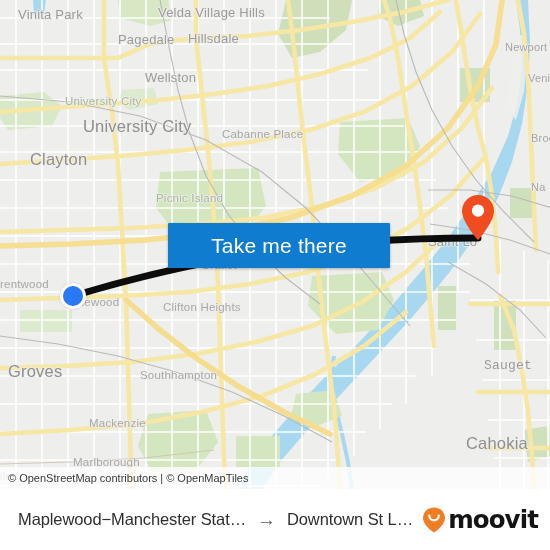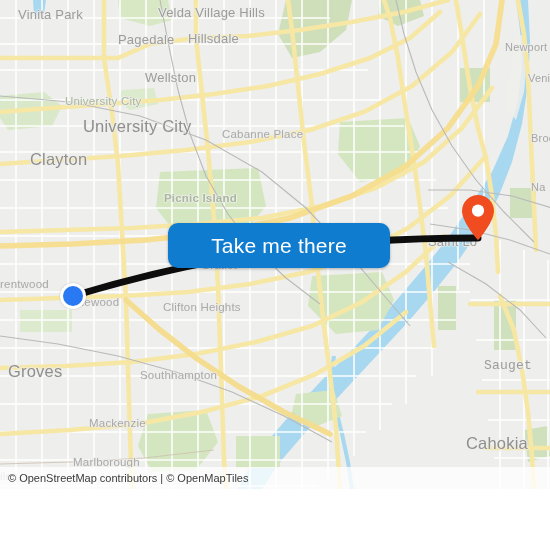--- a/index.html
+++ b/index.html
@@ -80,21 +80,21 @@
   }
 
   
   #takeMeThere {
     position: absolute;
     left: 168px;
     top: 223px;
     width: 222px;
     height: 45px;
     border: 0;
-    border-radius: 10px;
+    border-radius: 1px;
     background: #0F7CD0;
     color: #ffffff;
     font-family: "Liberation Sans", sans-serif;
     font-size: 21px;
     letter-spacing: 0.2px;
     cursor: pointer;
     box-shadow: 0 1px 3px rgba(0,0,0,.28);
     display: flex;
     align-items: center;
     justify-content: center;
@@ -274,21 +274,21 @@
         <div class="mlabel city-md" style="left: 188px; top: 31px;">Hillsdale</div>
         <div class="mlabel city-sm" style="left: 505px; top: 41px;">Newport</div>
         <div class="mlabel city-md" style="left: 145px; top: 70px;">Wellston</div>
         <div class="mlabel city-sm" style="left: 528px; top: 72px;">Veni</div>
         <div class="mlabel park" style="left: 65px; top: 95px;">University City</div>
         <div class="mlabel city-lg" style="left: 83px; top: 117px;">University City</div>
         <div class="mlabel hood" style="left: 222px; top: 128px;">Cabanne Place</div>
         <div class="mlabel city-sm" style="left: 531px; top: 132px;">Broo</div>
         <div class="mlabel city-lg" style="left: 30px; top: 150px;">Clayton</div>
         <div class="mlabel city-sm" style="left: 531px; top: 173px; margin-top: 8px;">Na</div>
-        <div class="mlabel park" style="left: 164px; top: 192px; font-weight: bold;">Picnic Island</div>
+        <div class="mlabel park" style="left: 156px; top: 192px;">Picnic Island</div>
         <div class="mlabel city-md" style="left: 428px; top: 234px;">Saint Lo</div>
         <div class="mlabel hood" style="left: 201px; top: 259px;">Gratiot</div>
         <div class="mlabel hood" style="left: 0px; top: 278px;">rentwood</div>
         <div class="mlabel hood" style="left: 75px; top: 296px;">plewood</div>
         <div class="mlabel hood" style="left: 163px; top: 301px;">Clifton Heights</div>
         <div class="mlabel city-lg" style="left: 8px; top: 362px;">Groves</div>
         <div class="mlabel city-md" style="left: 484px; top: 358px; font-family: Liberation Mono, monospace;">Sauget</div>
         <div class="mlabel hood" style="left: 140px; top: 369px;">Southhampton</div>
         <div class="mlabel city-lg" style="left: 466px; top: 434px; text-align: right;">Cahokia</div>
         <div class="mlabel hood" style="left: 89px; top: 417px;">Mackenzie</div>
@@ -311,14 +311,28 @@
 
     <button id="takeMeThere">Take me there</button>
 
     <div id="attribution">
       <span>© OpenStreetMap contributors</span>
       <span class="sep">|</span>
       <span>© OpenMapTiles</span>
     </div>
   </div>
 
+  <div id="footer">
+    <span class="foot-place" id="origin-name">Maplewood−Manchester Stati…</span>
+    <span class="foot-arrow">→</span>
+    <span class="foot-place" id="dest-name">Downtown St Lo…</span>
+
+    <div id="moovit-logo">
+      <svg width="26" height="28" viewBox="0 0 26 28">
+        <path d="M13 1.4 C6.9 1.4 2 6.2 2 12.1 C2 19.6 13 26.6 13 26.6
+                 C13 26.6 24 19.6 24 12.1 C24 6.2 19.1 1.4 13 1.4 Z" fill="#F07C23"></path>
+        <path d="M8.3 9.6 C8.3 12.3 10.4 14.4 13 14.4 C15.6 14.4 17.7 12.3 17.7 9.6" stroke="#ffffff" stroke-width="2.3" fill="none" stroke-linecap="round"></path>
+      </svg>
+      <span class="wordmark">moovit</span>
+    </div>
+  </div>
 
 </div>
 
 </body></html>

